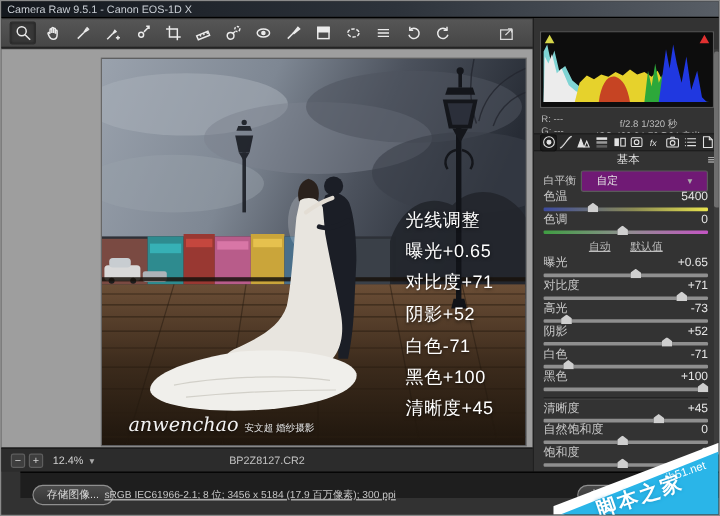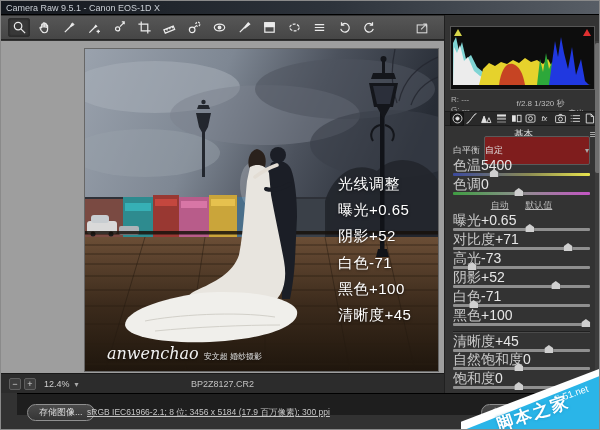--- a/index.html
+++ b/index.html
@@ -54,25 +54,25 @@
     border-top:1px solid #1d1d1d;border-bottom:1px solid #1d1d1d;
     display:flex;align-items:center;justify-content:space-between;padding:0 5px;}
   .tab{width:14px;height:14px;display:flex;align-items:center;justify-content:center;border-radius:2px;}
   .tab.active{background:#1c1c1c;box-shadow:inset 0 0 2px #000;}
   .tab svg{stroke:#e2e2e2;stroke-width:1.1;fill:none;}
   .basic-header{position:absolute;left:0;top:112px;width:157px;height:14px;color:#e0e0e0;
     font-size:9.5px;text-align:center;line-height:14px;}
   .panel-menu{position:absolute;right:6px;top:0;color:#c8c8c8;font-size:11px;line-height:14px;}
   .controls{position:absolute;left:8px;top:128px;width:137px;}
   .wbrow{display:flex;align-items:center;gap:4px;height:15px;margin-bottom:2px;font-size:9px;color:#c9c9c9;}
-  .wbselect{flex:1;height:29px;background:#7f1d1d;border:1px solid #5a5a5a;border-radius:2px;
-    display:flex;justify-content:space-between;align-items:center;padding:0 0;color:#e2e2e2;}
+  .wbselect{flex:1;height:18px;background:#701a75;border:1px solid #5a5a5a;border-radius:2px;
+    display:flex;justify-content:space-between;align-items:center;padding:0 12px;color:#e2e2e2;}
   .srow{height:19px;}
   .srow.sep{border-top:1px solid #202020;box-shadow:inset 0 1px 0 #4a4a4a;padding-top:4px;height:23px;margin-top:2px;}
-  .srow-top{display:flex;font-size:14px;color:#c9c9c9;line-height:10px;}
+  .srow-top{display:flex;justify-content:space-between;font-size:10px;color:#c9c9c9;line-height:10px;}
   .sval{color:#e6e6e6;}
   .track{position:relative;height:3px;background:#8f8f8f;margin-top:3px;border-radius:1px;}
   .track-temp{background:linear-gradient(90deg,#3c4a9e,#8c8c54 55%,#e8e44e);}
   .track-tint{background:linear-gradient(90deg,#3f9e42,#8f8f8f 50%,#c455c4);}
   .thumb{position:absolute;top:-4px;width:9px;height:8px;background:#cfcfcf;
     clip-path:polygon(50% 0,100% 42%,100% 100%,0 100%,0 42%);transform:translateX(-50%);
     box-shadow:0 1px 1px rgba(0,0,0,.6);}
   .linksrow{height:14px;text-align:center;font-size:9px;color:#bdbdbd;margin:1px 0 2px;}
   .linksrow span{text-decoration:underline;margin:12px 7px;}
   .vscroll{position:absolute;left:594px;top:40px;width:5px;height:352px;background:#3d3d3d;}
@@ -284,20 +284,21 @@
           <path d="M115,244 C75,250 40,262 40,276 C42,290 90,296 140,292 C185,288 215,276 212,262 C208,250 170,240 115,244 Z" fill="#f0efeb"></path>
           <path d="M60,272 C90,266 150,262 190,268 M70,282 C110,278 160,276 195,276" stroke="#d2d0c9" fill="none" stroke-width="1"></path>
           <path d="M170,128 C178,122 186,118 192,116" stroke="#e3ddd4" stroke-width="3.5" fill="none" stroke-linecap="round"></path>
           <path d="M205,135 C196,140 187,142 181,140" stroke="#1b1e26" stroke-width="4" fill="none" stroke-linecap="round"></path>
         </g>
       </svg>
       <div class="overlay">
 
       <div class="oline">光线调整</div>
           <div class="oline">曝光+0.65</div>
+          <div class="oline">对比度+71</div>
           <div class="oline">阴影+52</div>
           <div class="oline">白色-71</div>
           <div class="oline">黑色+100</div>
           <div class="oline">清晰度+45</div>
         </div>
       <div class="photo-wm">
         <span>anwenchao</span><small>安文超 婚纱摄影</small>
       </div>
     </div>
   </div>

